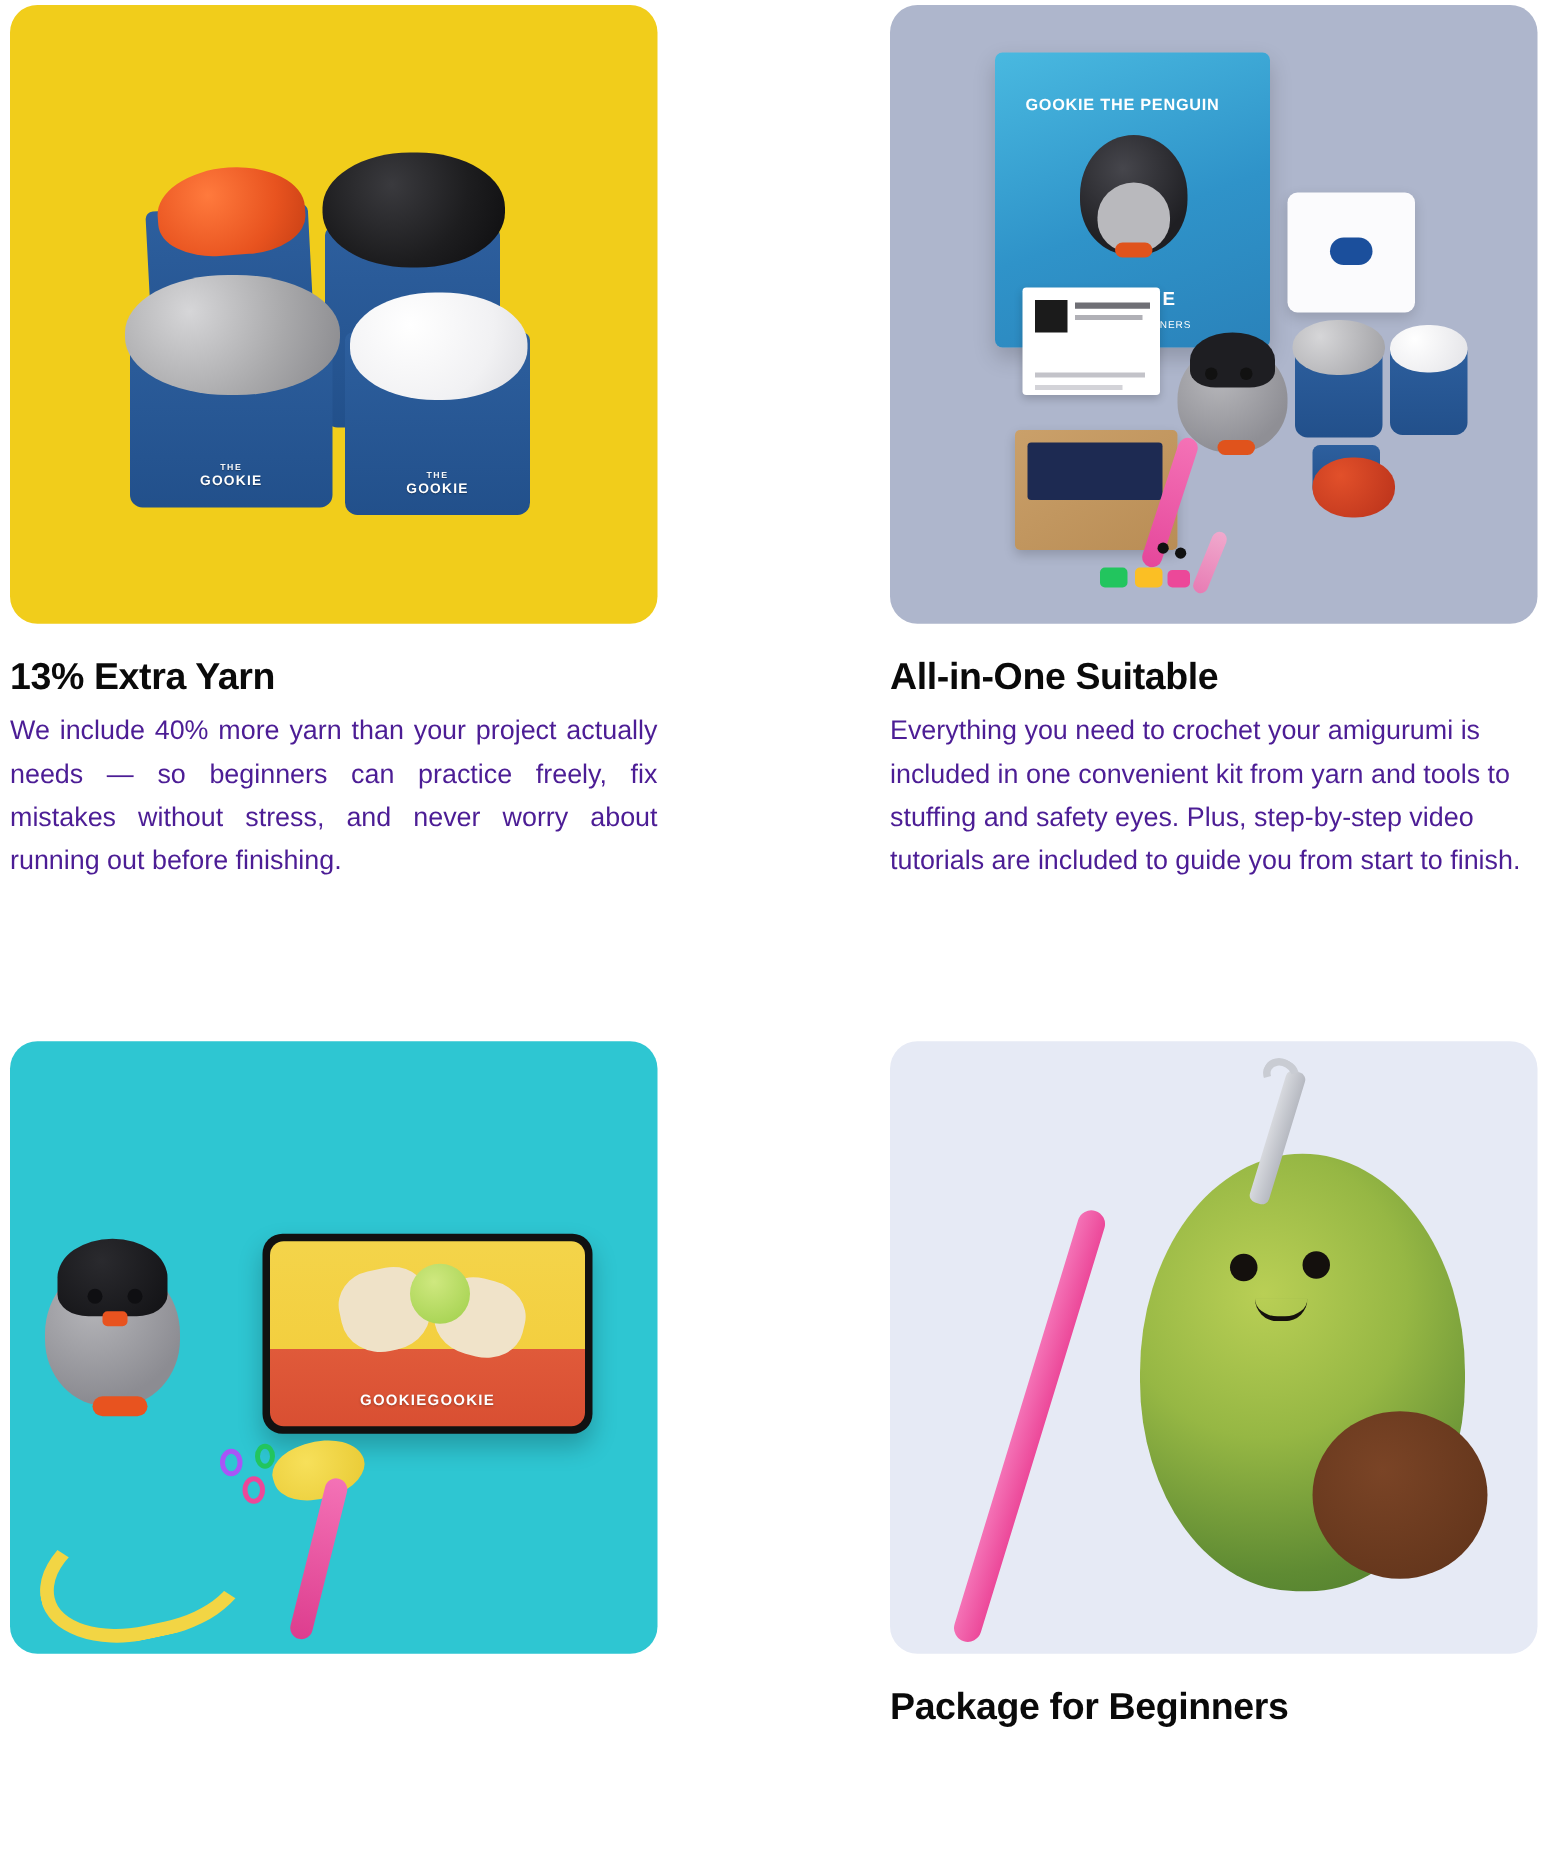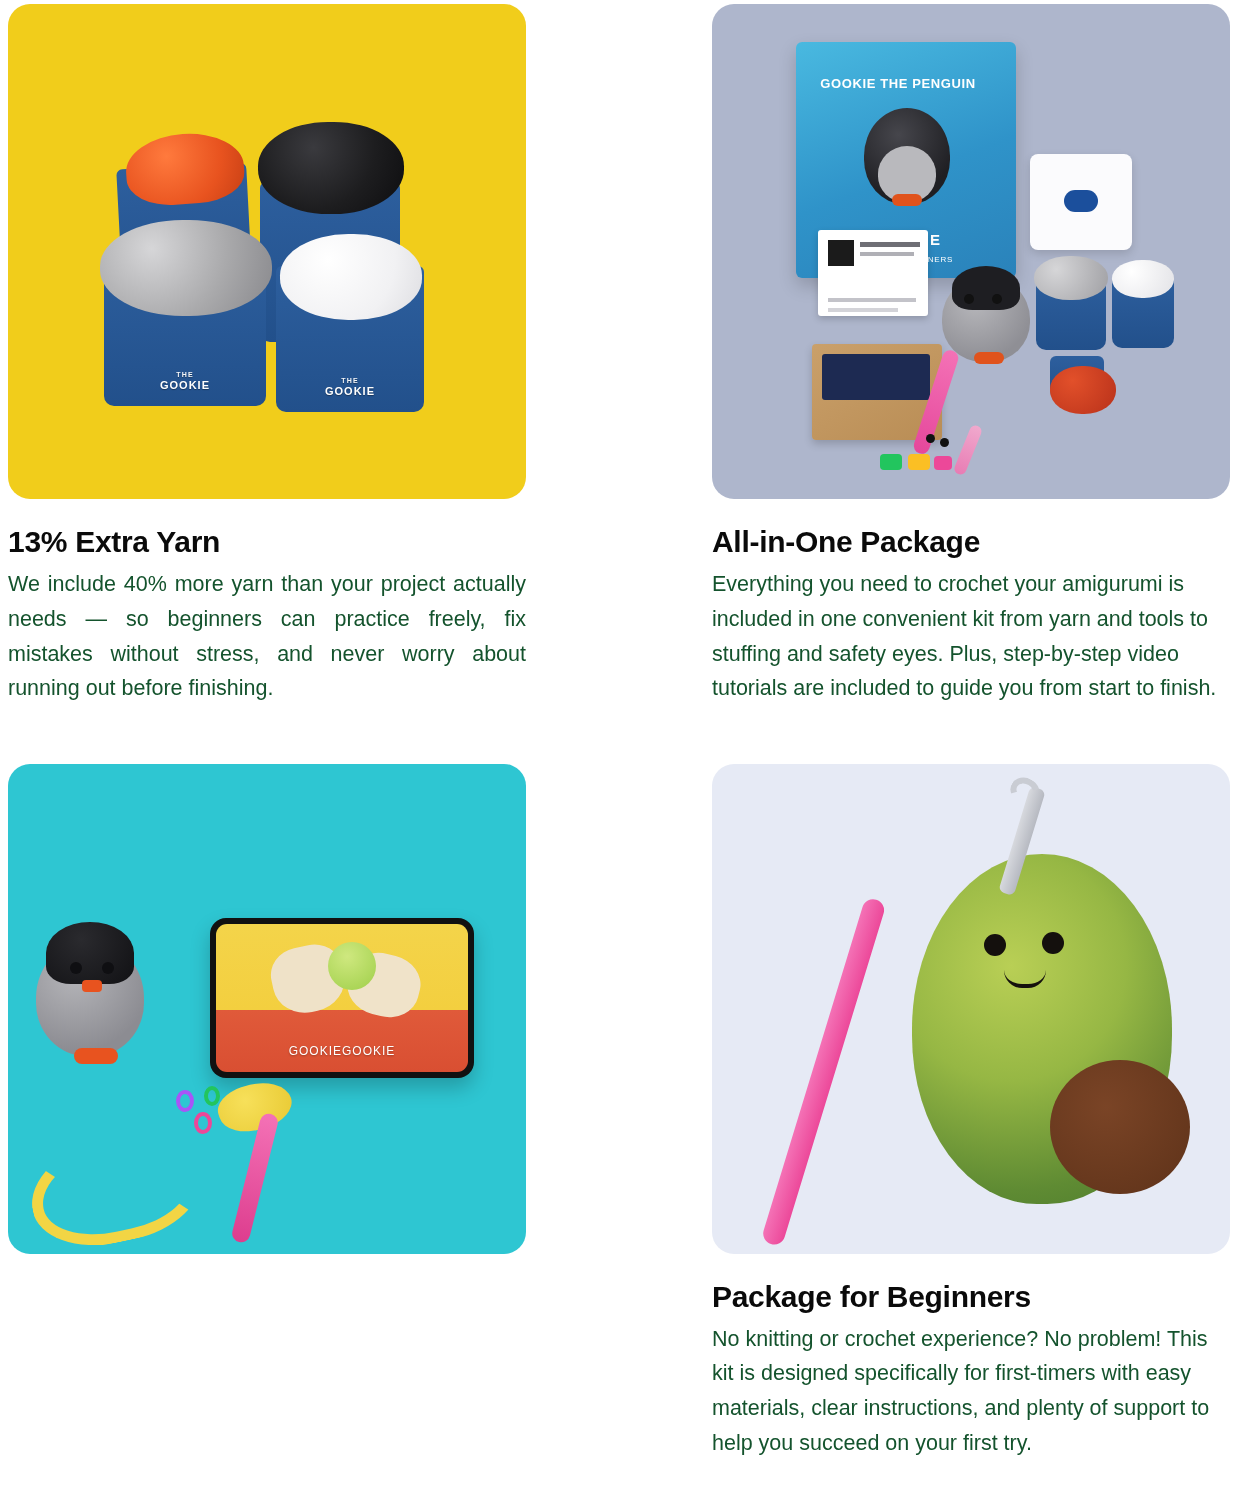--- a/index.html
+++ b/index.html
@@ -37,21 +37,21 @@
     font-size: 30px;
     font-weight: bold;
     color: #0a0a0a;
     margin-top: 26px;
     margin-bottom: 8px;
     letter-spacing: -0.3px;
   }
   .body {
     font-size: 21.5px;
     line-height: 1.62;
-    color: #14532d;
+    color: #4c1d95;
     text-align: justify;
     text-justify: inter-word;
   }
   .body.left { text-align: left; }
 
   
   .tub {
     position: absolute;
     border-radius: 6px 6px 10px 10px;
     background: linear-gradient(180deg,#2d5f9e 0%, #22508b 100%);
@@ -113,21 +113,21 @@
     background:#111;
     border-radius: 16px;
     box-shadow: 0 10px 20px rgba(0,0,0,.22);
   }
   .phone-screen {
     position:absolute; inset: 6px; border-radius: 11px; overflow:hidden;
     background: linear-gradient(180deg,#f4d44a 0%, #f3cf3f 58%, #e05a3a 58%, #d94f32 100%);
   }
   .screen-badge {
     position:absolute; bottom: 14px; left: 50%; transform: translateX(-50%);
-    color:#fff; font-weight:normal; font-size:12px; letter-spacing:1px;
+    color:#fff; font-weight:bold; font-size:12px; letter-spacing:1px;
     text-shadow: 0 1px 2px rgba(0,0,0,.3);
   }
 
   
   .avo-body {
     position:absolute;
     background: radial-gradient(circle at 38% 32%, #b9cf55 0%, #96b744 40%, #5f8b33 78%, #4b7a2c 100%);
     border-radius: 50% 50% 48% 48%;
   }
   .avo-pit {
@@ -228,21 +228,21 @@
       <div class="hook" style="left:216px; top:344px; width:16px; height:108px; transform:rotate(18deg); background:linear-gradient(180deg,#f472b6,#e5479b);"></div>
       <div style="position:absolute; left:250px; top:420px; width:12px; height:52px; background:linear-gradient(180deg,#f0a9cd,#e87cb4); border-radius:6px; transform:rotate(22deg);"></div>
 
       <div style="position:absolute; left:168px; top:450px; width:22px; height:16px; background:#22c55e; border-radius:4px;"></div>
       <div style="position:absolute; left:196px; top:450px; width:22px; height:16px; background:#fbbf24; border-radius:4px;"></div>
       <div style="position:absolute; left:222px; top:452px; width:18px; height:14px; background:#ec4899; border-radius:4px;"></div>
       <div style="position:absolute; left:214px; top:430px; width:9px; height:9px; background:#111; border-radius:50%;"></div>
       <div style="position:absolute; left:228px; top:434px; width:9px; height:9px; background:#111; border-radius:50%;"></div>
     </div>
 
-    <div class="title">All-in-One Package</div>
+    <div class="title">All-in-One Suitable</div>
     <div class="body left">Everything you need to crochet your amigurumi is included in one convenient kit from yarn and tools to stuffing and safety eyes. Plus, step-by-step video tutorials are included to guide you from start to finish.</div>
   </div>
 
   <div class="cell">
     <div class="imgbox img-3">
 
       <div style="position:absolute; left:28px; top:176px; width:108px; height:116px; background:radial-gradient(circle at 36% 30%, #b5b5b9, #8c8c92 72%); border-radius:50% 50% 46% 46%;"></div>
       <div style="position:absolute; left:38px; top:158px; width:88px; height:62px; background:radial-gradient(circle at 40% 28%, #2a2a2e, #111114); border-radius:50% 50% 28% 28%;"></div>
       <div style="position:absolute; left:62px; top:198px; width:12px; height:12px; background:#0f0f12; border-radius:50%;"></div>
       <div style="position:absolute; left:94px; top:198px; width:12px; height:12px; background:#0f0f12; border-radius:50%;"></div>
@@ -277,16 +277,15 @@
       <div class="eye" style="left:272px; top:170px; width:22px; height:22px;"></div>
       <div class="eye" style="left:330px; top:168px; width:22px; height:22px;"></div>
       <div style="position:absolute; left:292px; top:206px; width:42px; height:18px; border-bottom:4px solid #15110d; border-radius:0 0 20px 20px;"></div>
 
       <div class="hook4-handle" style="left:48px; top:120px; width:22px; height:360px; transform:rotate(17deg); transform-origin: bottom center;"></div>
       <div class="hook4-tip" style="left:302px; top:22px; width:16px; height:110px; transform:rotate(17deg);"></div>
       <div style="position:absolute; left:298px; top:14px; width:30px; height:26px; border:6px solid #c9ccd3; border-radius:50%; border-bottom-color:transparent; border-right-color:transparent; transform:rotate(30deg);"></div>
     </div>
 
     <div class="title">Package for Beginners</div>
-    <div class="body left">No knitting or crochet experience? No problem! This kit is designed specifically for first-timers with easy materials, clear instructions, and plenty of support to help you succeed on your first try.</div>
   </div>
 
 </div>
 
 </body></html>

